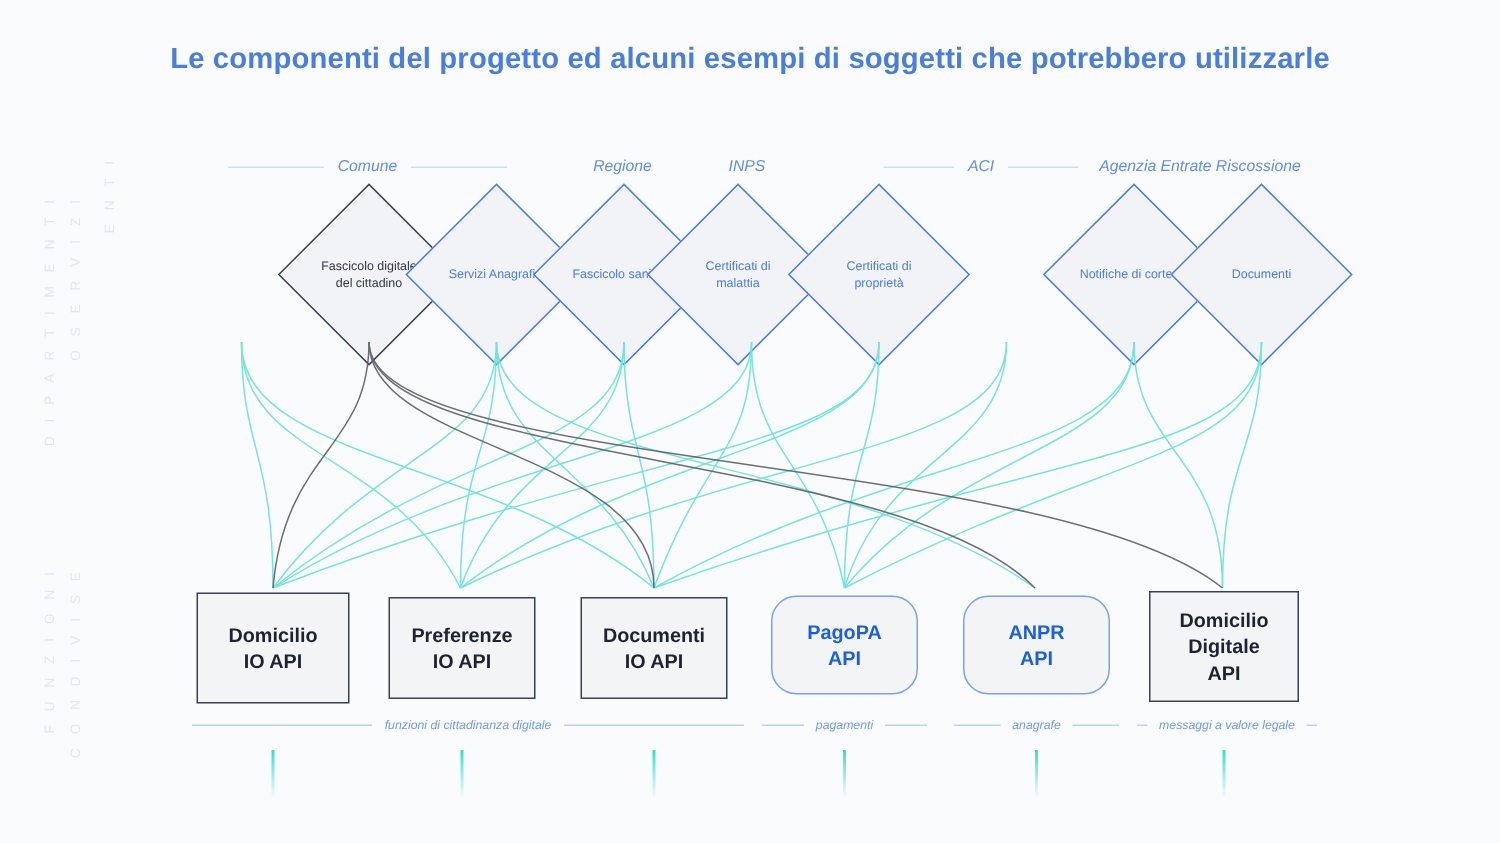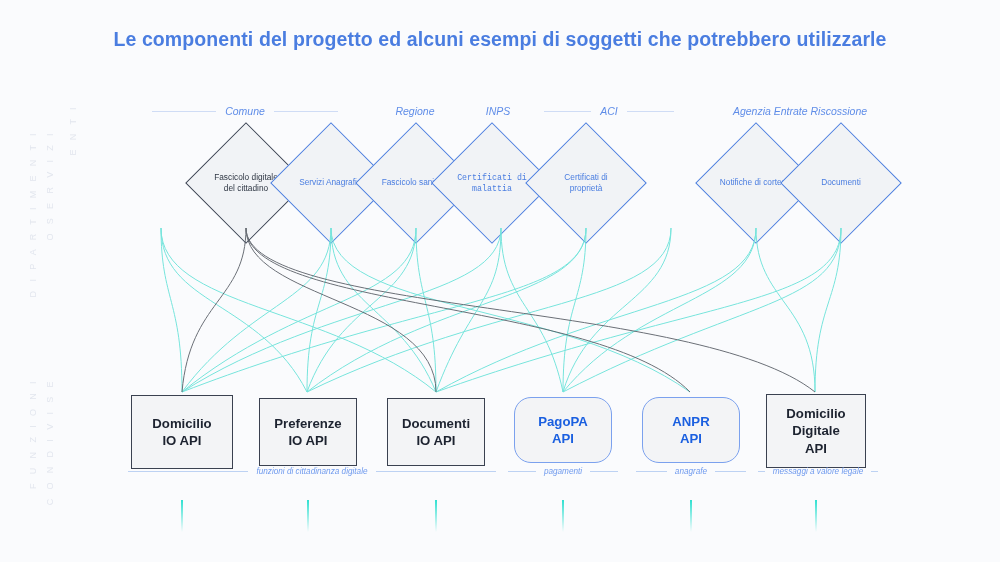--- a/index.html
+++ b/index.html
@@ -129,21 +129,21 @@
   }
   .apibox.blue {
     border-color: #7ba1ee;
     color: #1a5fe0;
     border-radius: 17px;
   }
 
   
   .cap {
     position: absolute;
-    top: 464px;
+    top: 476px;
     height: 14px;
     display: flex;
     align-items: center;
     justify-content: center;
     gap: 8px;
     font-size: 8.2px;
     font-style: italic;
     color: #6f9aee;
     white-space: nowrap;
   }
@@ -180,42 +180,42 @@
     <span class="rule"></span>
     <span class="txt">Comune</span>
     <span class="rule"></span>
   </div>
   <div class="grp" id="grp-1" style="left:360px; width:110px;">
     <span class="txt">Regione</span>
   </div>
   <div class="grp" id="grp-2" style="left:448px; width:100px;">
     <span class="txt">INPS</span>
   </div>
-  <div class="grp" id="grp-3" style="left:544px; width:130px;">
+  <div class="grp" id="grp-3" style="left:589px; width:130px;">
     <span class="rule"></span>
     <span class="txt">ACI</span>
     <span class="rule"></span>
   </div>
   <div class="grp" id="grp-4" style="left:700px; width:200px;">
     <span class="txt">Agenzia Entrate Riscossione</span>
   </div>
 
   <div class="diamond-wrap dark" style="left:203px;">
     <div class="diamond dark"></div>
     <div class="diamond-label">Fascicolo digitale del cittadino</div>
   </div>
   <div class="diamond-wrap" style="left:288px;">
     <div class="diamond"></div>
     <div class="diamond-label">Servizi Anagrafici</div>
   </div>
   <div class="diamond-wrap" style="left:373px;">
     <div class="diamond"></div>
     <div class="diamond-label">Fascicolo sanitario</div>
   </div>
-  <div class="diamond-wrap" style="left:449px;font-family:Liberation Mono, monospace;">
+  <div class="diamond-wrap" style="left:449px;">
     <div class="diamond"></div>
     <div class="diamond-label">Certificati di malattia</div>
   </div>
   <div class="diamond-wrap" style="left:543px;">
     <div class="diamond"></div>
     <div class="diamond-label">Certificati di proprietà</div>
   </div>
   <div class="diamond-wrap" style="left:713px;">
     <div class="diamond"></div>
     <div class="diamond-label">Notifiche di cortesia</div>

